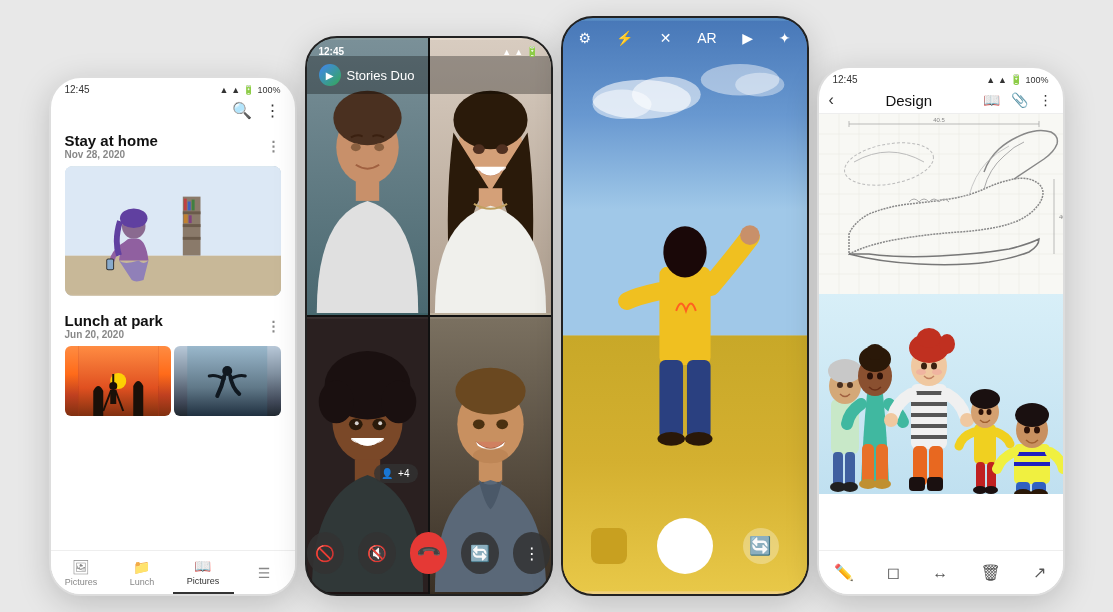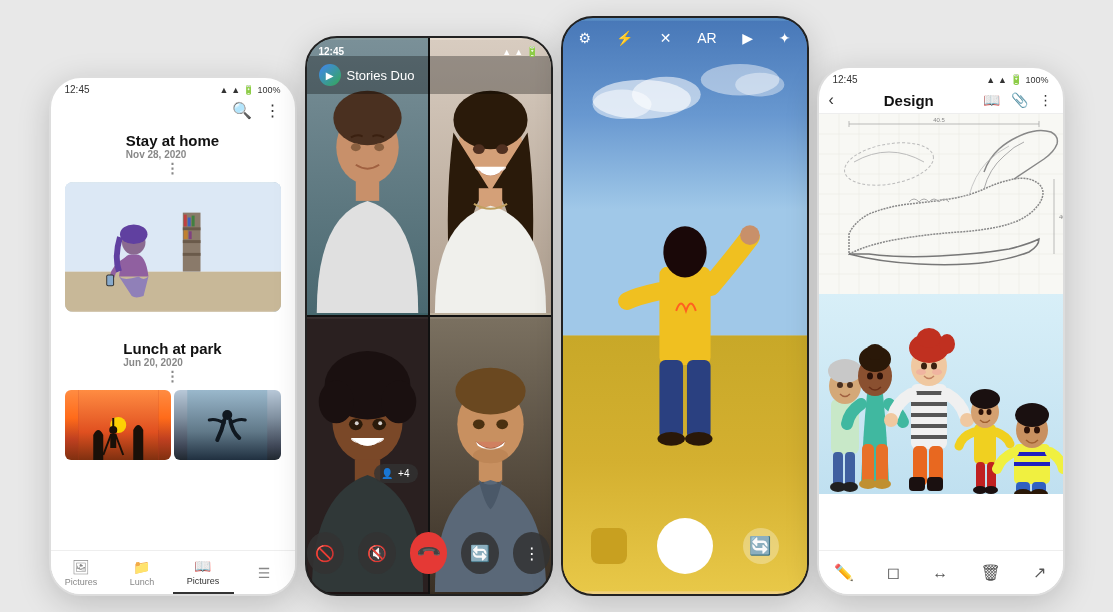--- a/index.html
+++ b/index.html
@@ -74,21 +74,20 @@
     .gallery-toolbar-icons { display: flex; gap: 12px; }
     .gallery-toolbar-icon { font-size: 16px; color: #333; cursor: pointer; }
     .album-section { padding: 8px 14px; }
     .album-title {
       font-size: 15px;
       font-weight: 600;
       color: #111;
       display: flex;
       justify-content: space-between;
       align-items: center;
-      flex-direction: column;
     }
     .album-image {
       margin-top: 6px;
       border-radius: 8px;
       overflow: hidden;
       height: 130px;
       background: linear-gradient(135deg, #c8d8e8 0%, #b0c4d8 50%, #8aafcf 100%);
       position: relative;
     }
     
@@ -295,21 +294,21 @@
       color: #333;
     }
     .notes-toolbar {
       display: flex;
       justify-content: space-between;
       align-items: center;
       padding: 4px 10px 4px;
       border-bottom: 1px solid #eee;
     }
     .notes-back { font-size: 16px; color: #333; }
-    .notes-title-text { font-size: 15px; font-weight: 700; color: #111; }
+    .notes-title-text { font-size: 15px; font-weight: 400; color: #111; }
     .notes-icons { display: flex; gap: 10px; font-size: 14px; color: #333; }
     .sketch-area {
       height: 180px;
       background: #f8f8f4;
       position: relative;
       overflow: hidden;
     }
     .avatars-area {
       height: 200px;
       background: linear-gradient(to bottom, #e8f4f8 0%, #d8eef8 100%);
@@ -399,21 +398,21 @@
             <rect x="43" y="94" width="6" height="10" rx="1" fill="#88aacc"></rect>
 
             <ellipse cx="70" cy="52" rx="14" ry="10" fill="#6040a0"></ellipse>
 
             <path d="M56,55 Q50,75 55,90" stroke="#6040a0" stroke-width="6" fill="none"></path>
           </svg>
         </div>
       </div>
     </div>
 
-    <div class="album-section" style="margin-top:12px;">
+    <div class="album-section" style="margin-top:0;">
       <div class="album-title">
         <div>
           <div style="font-size:15px;font-weight:600;color:#111;">Lunch at park</div>
           <div style="font-size:10px;color:#888;">Jun 20, 2020</div>
         </div>
         <span style="font-size:14px;color:#888;">⋮</span>
       </div>
       <div class="album2-photos">
         <div class="album2-photo photo-sunset">
           <svg viewBox="0 0 80 70" width="100%" height="100%">

